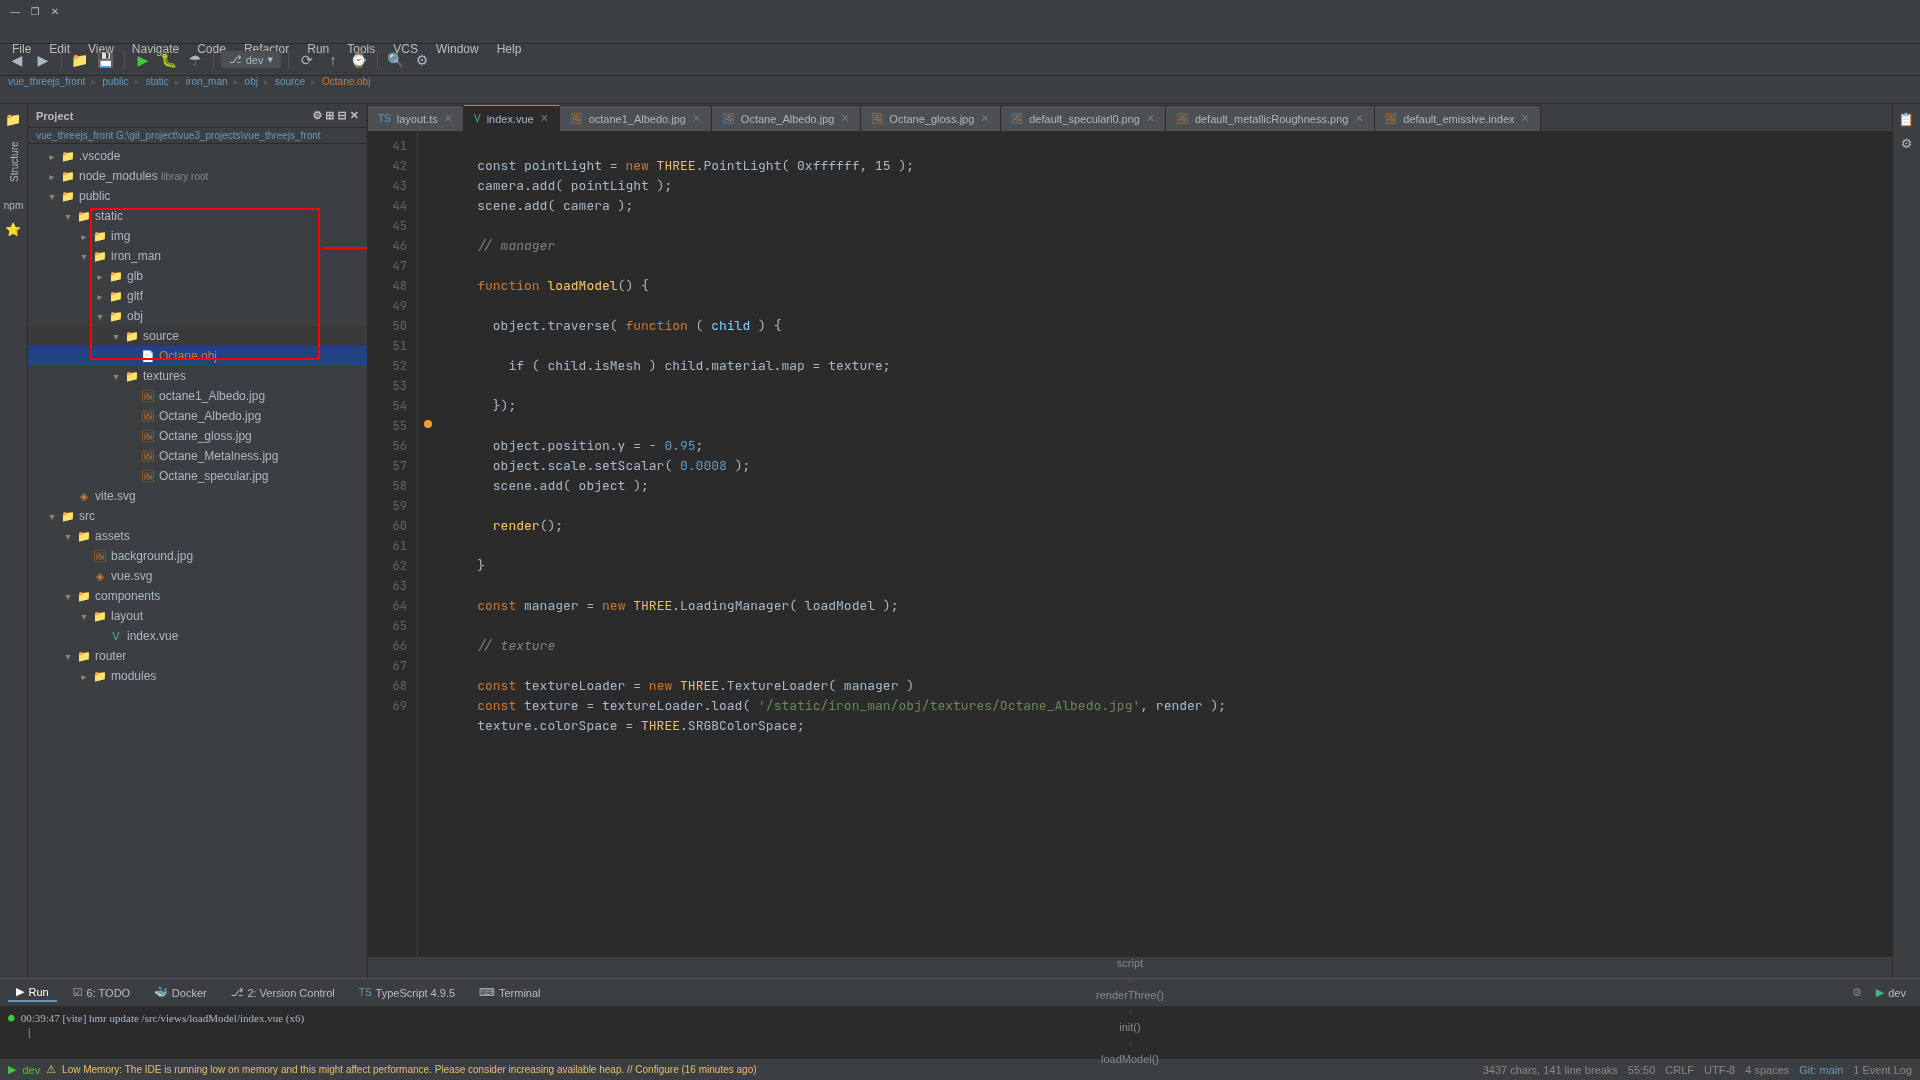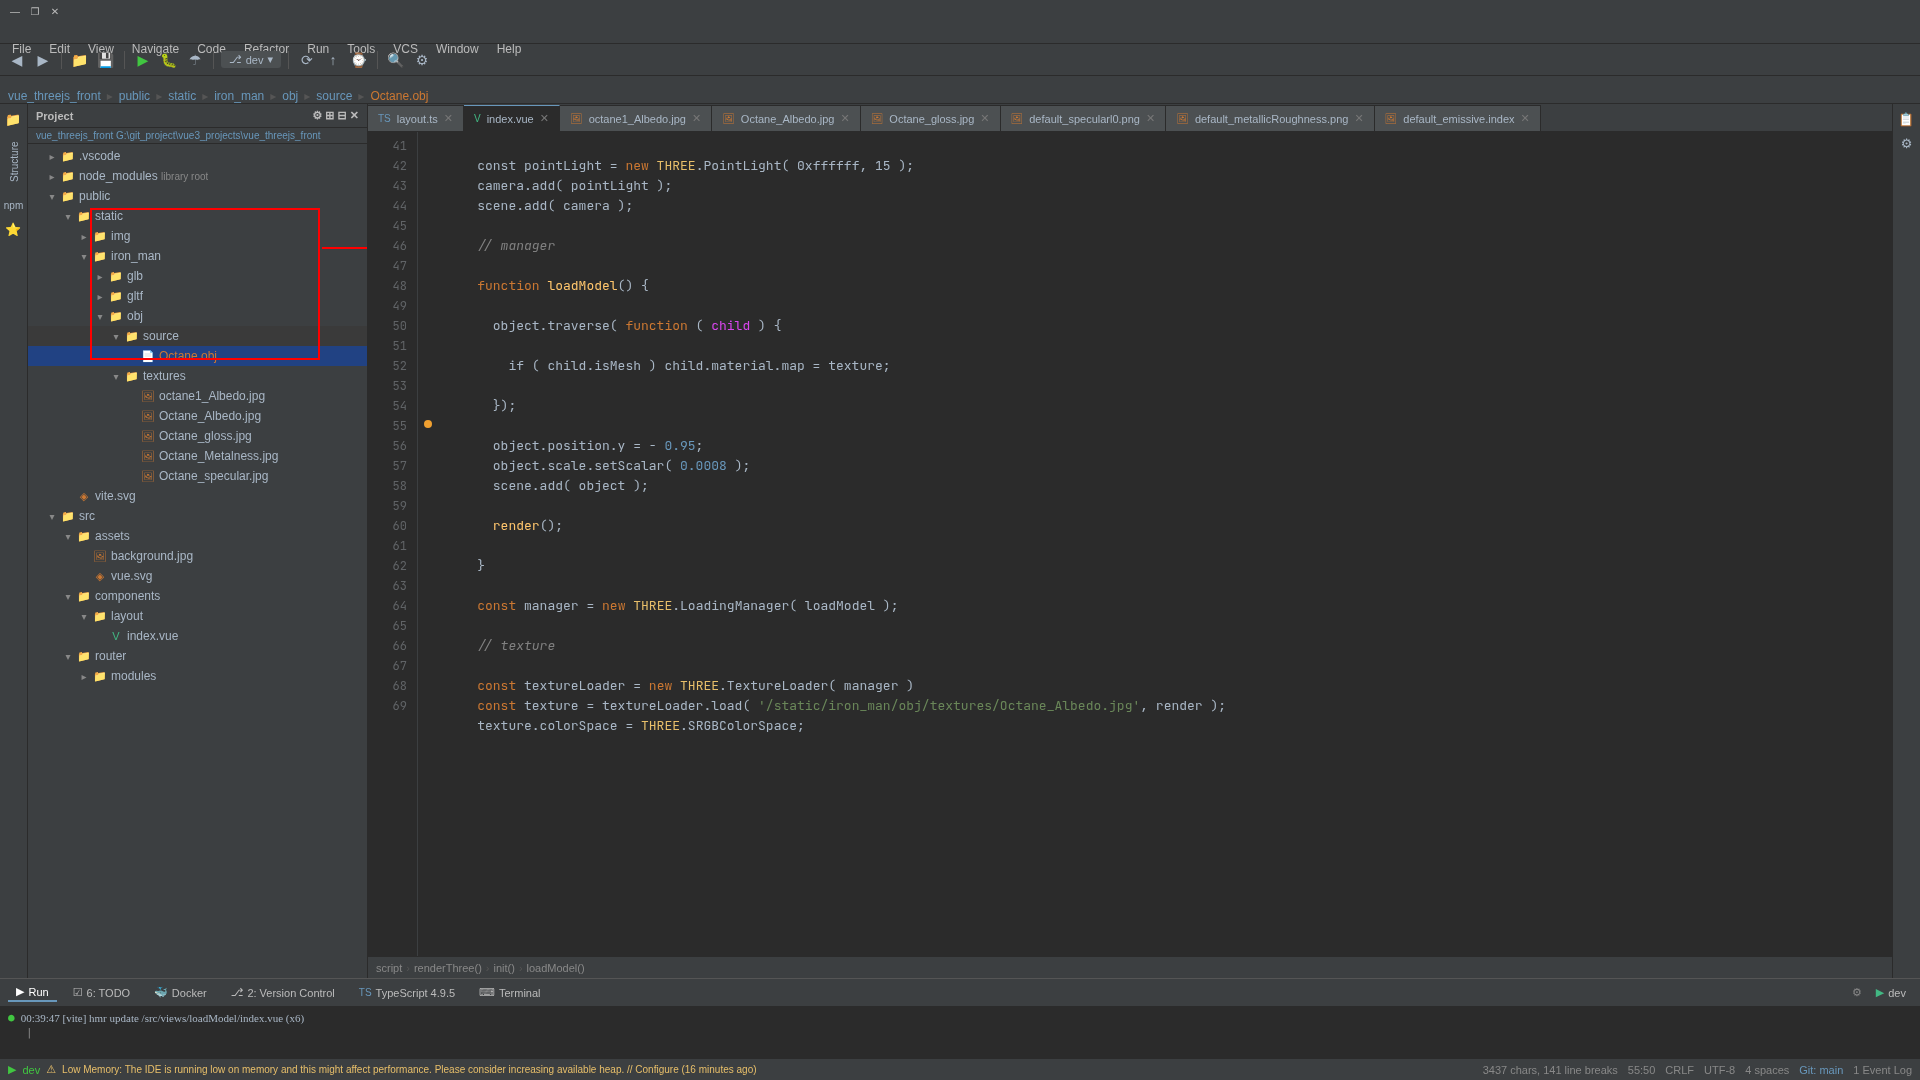--- a/index.html
+++ b/index.html
@@ -80,24 +80,24 @@
       display: flex; align-items: center; gap: 4px;
       cursor: pointer;
     }
 
     
     #nav-bar {
       height: 28px;
       background: #3c3f41;
       border-bottom: 1px solid #2b2b2b;
       display: flex;
-      align-items: flex-end;
+      align-items: flex-start;
       padding: 0 8px;
       gap: 4px;
-      font-size: 12px;
+      font-size: 10px;
       color: #6897bb;
     }
     .nav-sep { color: #555; margin: 0 2px; }
 
     
     #main-layout {
       display: flex;
       height: calc(1080px - 22px - 22px - 32px - 28px - 30px - 28px);
     }
 
@@ -274,33 +274,34 @@
     }
 
     
     .kw { color: #cc7832; }
     .fn { color: #ffc66d; }
     .str { color: #6a8759; }
     .num { color: #6897bb; }
     .cmt { color: #808080; font-style: italic; }
     .cls { color: #e8bf6a; }
     .var-name { color: #a9b7c6; }
-    .param { color: #d946ef; }
+    .param { color: #7dd3fc; }
 
     
     #editor-breadcrumb {
       height: 22px;
       background: #3c3f41;
       border-top: 1px solid #2b2b2b;
       display: flex;
       align-items: center;
       padding: 0 8px;
       font-size: 11px;
       color: #888;
       gap: 4px;
+      flex-direction: column;
     }
 
     
     #right-icons {
       width: 28px;
       background: #3c3f41;
       border-left: 1px solid #2b2b2b;
       display: flex;
       flex-direction: column;
       align-items: center;

